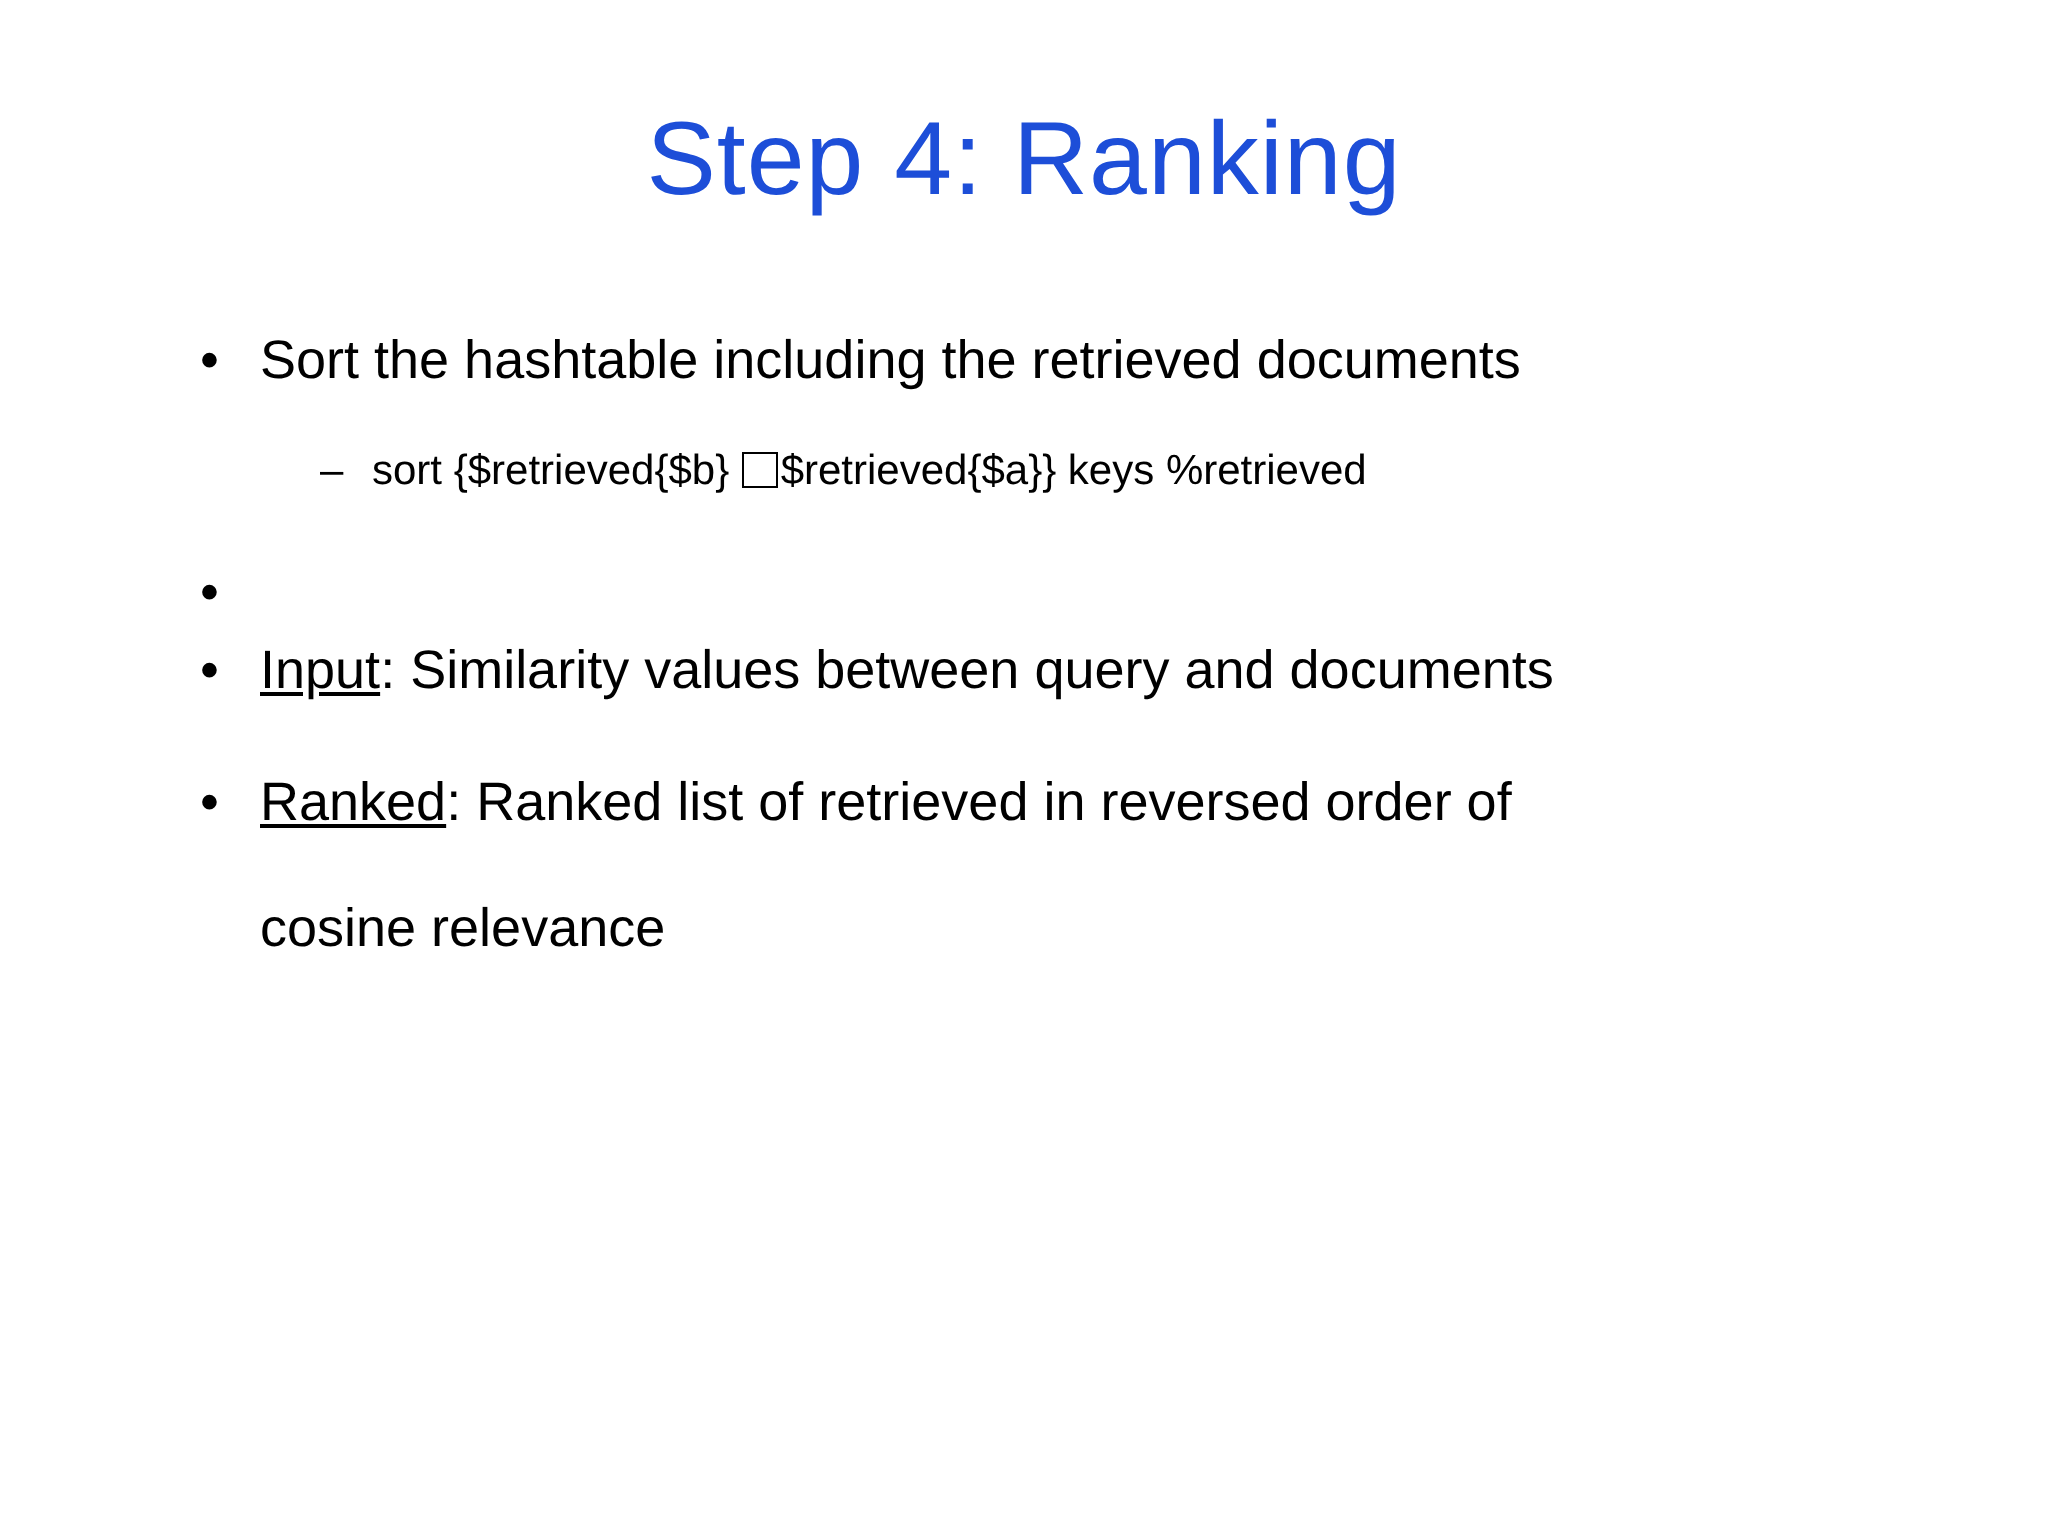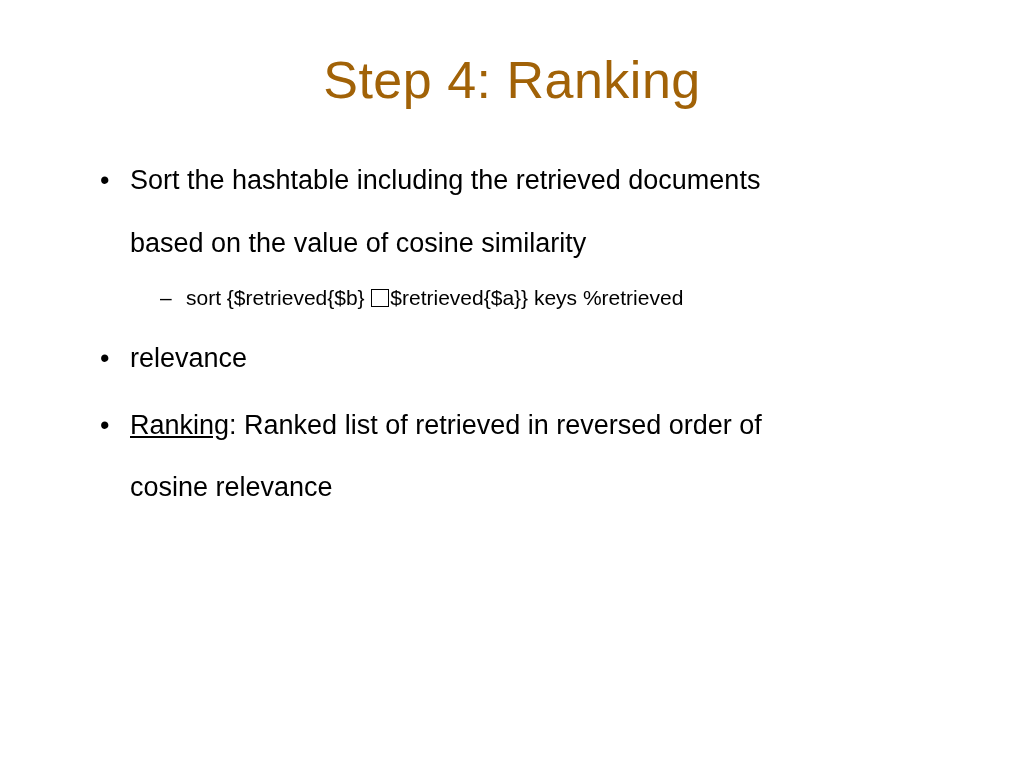--- a/index.html
+++ b/index.html
@@ -1,18 +1,18 @@
 <!DOCTYPE html>
 <html><head>
 <meta charset="utf-8">
 <style>
   * { margin: 0; padding: 0; box-sizing: border-box; }
   html, body { width: 1024px; height: 768px; background: #fff; font-family: Arial, Helvetica, sans-serif; color: #000; }
   .slide { width: 1024px; height: 768px; position: relative; padding: 50px 60px 40px 60px; }
-  .title { text-align: center; font-size: 52px; color: #a16207; font-weight: 400; margin-bottom: 50px; letter-spacing: 0.5px; }
+  .title { text-align: center; font-size: 52px; color: #1d4ed8; font-weight: 400; margin-bottom: 50px; letter-spacing: 0.5px; }
   ul.level1 { list-style: none; padding-left: 40px; }
   ul.level1 > li { position: relative; font-size: 27px; line-height: 1.5; margin-bottom: 26px; padding-left: 30px; }
   ul.level1 > li::before { content: "•"; position: absolute; left: 0; top: 0; font-size: 27px; }
   .line2 { margin-top: 22px; }
   ul.level2 { list-style: none; padding-left: 30px; margin-top: 20px; }
   ul.level2 > li { position: relative; font-size: 21px; line-height: 1.4; padding-left: 26px; }
   ul.level2 > li::before { content: "–"; position: absolute; left: 0; top: 0; }
   .gap { margin-top: 65px; }
   .u { text-decoration: underline; }
   .missing-glyph { display: inline-block; width: 0.85em; height: 0.85em; border: 1.5px solid #000; vertical-align: -2px; margin: 0 1px; }
@@ -20,32 +20,33 @@
 </head>
 <body>
 
 <div class="slide">
   <h1 class="title">Step 4: Ranking</h1>
 
   <ul class="level1">
 
     <li>
       <span>Sort the hashtable including the retrieved documents</span>
-      <div class="line2">based on the value of cosine similarity</div>
       <ul class="level2">
         <li>
           <span>sort {$retrieved{$b} </span><span class="missing-glyph"></span><span>$retrieved{$a}} keys %retrieved</span>
         </li>
       </ul>
     </li>
 
     <li>
-      <div class="line2">relevance</div>
     </li>
 
+    <li class="gap">
+      <span class="u">Input</span><span>: Similarity values between query and documents</span>
+    </li>
 
     <li>
-      <span class="u">Ranking</span><span>: Ranked list of retrieved in reversed order of</span>
+      <span class="u">Ranked</span><span>: Ranked list of retrieved in reversed order of</span>
       <div class="line2">cosine relevance</div>
     </li>
 
   </ul>
 </div>
 
 </body></html>

